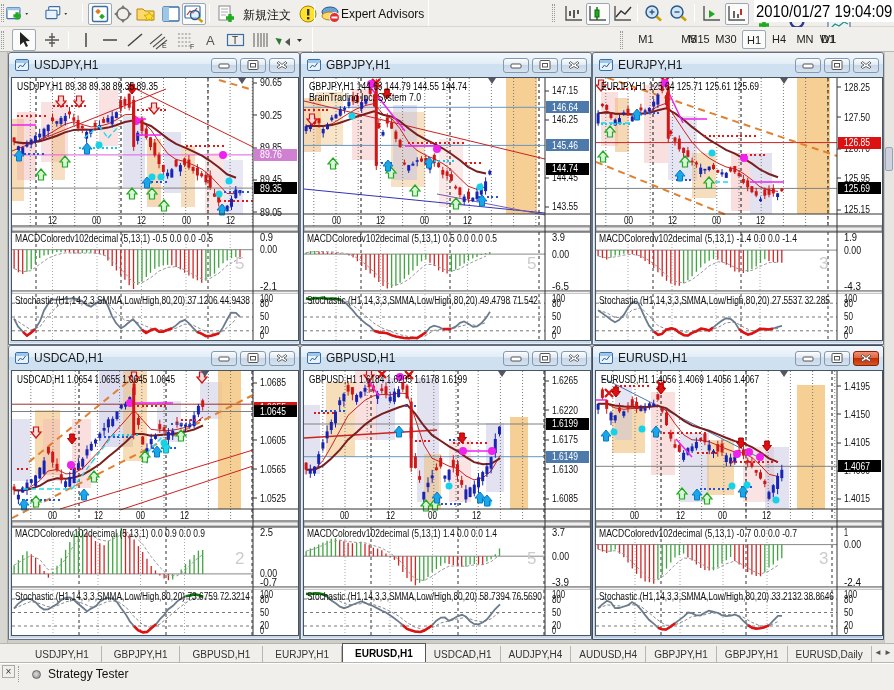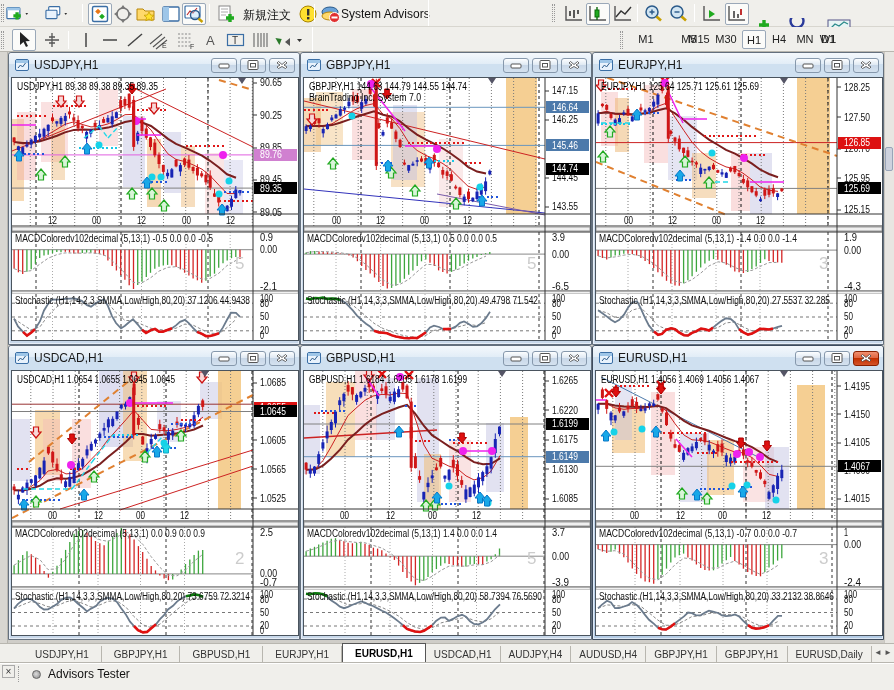--- a/index.html
+++ b/index.html
@@ -110,21 +110,21 @@
       </span>
   <span class="tsep" style="left:314px"></span>
   <span class="tbtn" style="left:319px">
         <svg width="22" height="20" viewBox="0 0 22 20">
           <ellipse cx="10" cy="8" rx="8" ry="5" fill="#6aa2d8" stroke="#2a5a8a"></ellipse>
           <ellipse cx="10" cy="12" rx="8" ry="4" fill="#ffd96b" stroke="#b8860b"></ellipse>
           <circle cx="14.5" cy="13.5" r="5" fill="#e03030" stroke="#fff"></circle>
           <rect x="11.5" y="12.5" width="6" height="2" fill="#fff"></rect>
         </svg>
       </span>
-  <span class="tbtxt" style="left:341px">System Advisors</span>
+  <span class="tbtxt" style="left:341px">Expert Advisors</span>
   <span class="tgroupend" style="left:428px"></span>
 
   <span class="grip" style="left:552px"></span>
   <span class="tbtn" style="left:562px">
         <svg width="22" height="20" viewBox="0 0 22 20">
           <path d="M3 2 v14 h16" stroke="#555" stroke-width="1.4" fill="none"></path>
           <path d="M7 12 v-5 M11 14 v-8 M15 10 v-4" stroke="#333" stroke-width="1.6"></path>
         </svg>
       </span>
   <span class="tbtn chk" style="left:586px">
@@ -254,20 +254,21 @@
   <span class="tfbtn" style="left:634px">M1</span>
   <span class="tfbtn" style="left:677px">M5</span>
   <span class="tfbtn" style="left:687px">M15</span>
   <span class="tfbtn" style="left:714px">M30</span>
   <span class="tfbtn chk" style="left:742px">H1</span>
   <span class="tfbtn" style="left:767px">H4</span>
   <span class="tfbtn" style="left:816px">D1</span>
   <span class="tfbtn" style="left:816px">W1</span>
   <span class="tfbtn" style="left:793px">MN</span>
 </div>
+<div id="dt"><span>2010/01/27 19:04:09</span></div>
 <div id="mdi">
       <div style="position:absolute;left:0;top:0;width:8px;height:591px;background:#d8d6d1;border-right:1px solid #b8b6b0"></div>
 <div class="mdiwin" style="left:8px;top:0px;width:292px;height:293px">
   <div class="titlebar">
     <span class="wicon">
             <svg width="14" height="12" viewBox="0 0 14 12">
               <rect x="0.5" y="0.5" width="13" height="11" rx="1.5" fill="#e8f2fc" stroke="#3a6ea5"></rect>
               <rect x="1" y="1" width="12" height="3" fill="#9ec6e8"></rect>
               <path d="M3 9 l2.5-3 l2 2 l3-4" stroke="#2a5a8a" stroke-width="1" fill="none"></path>
             </svg>
@@ -2250,14 +2251,14 @@
 </div>
     </div>
     <div id="vscroll">
       <div id="vthumb"></div>
     </div>
     <div id="tabbar"><span class="tab">USDJPY,H1</span><span class="tab">GBPJPY,H1</span><span class="tab">GBPUSD,H1</span><span class="tab">EURJPY,H1</span><span class="tab active">EURUSD,H1</span><span class="tab sm">USDCAD,H1</span><span class="tab sm">AUDJPY,H4</span><span class="tab sm">AUDUSD,H4</span><span class="tab sm">GBPJPY,H1</span><span class="tab sm">GBPJPY,H1</span><span class="tab sm">EURUSD,Daily</span><span id="tabscroll">◄&nbsp;►</span></div>
 <div id="statusbar">
   <span id="sbx">×</span>
       <span id="sbsep"></span>
   <span id="sbico"></span>
-  <span id="sbtxt">Advisors Tester</span>
+  <span id="sbtxt">Strategy Tester</span>
 </div>
   </div>
 </body></html>

